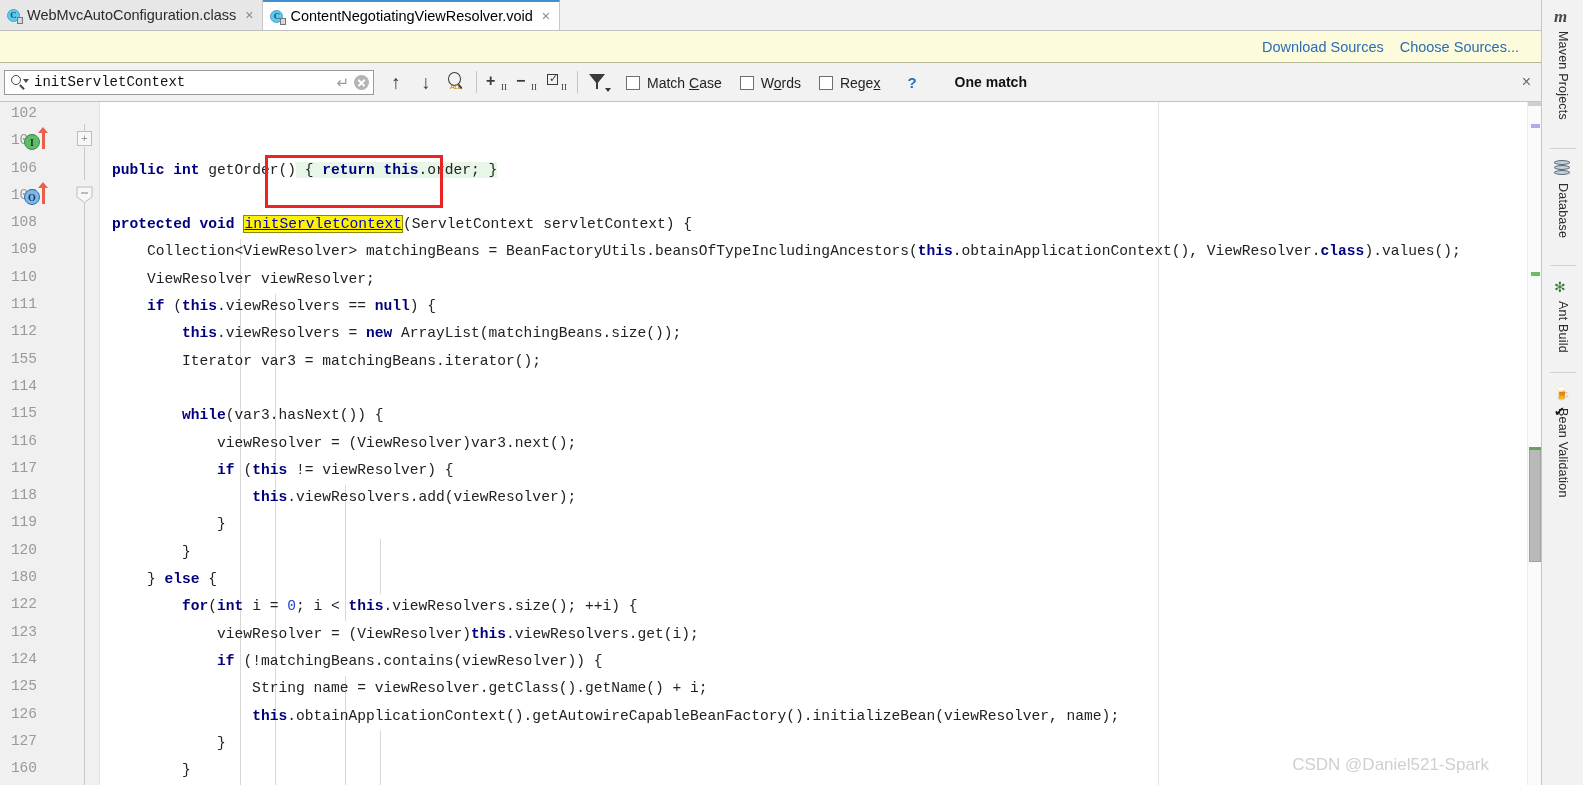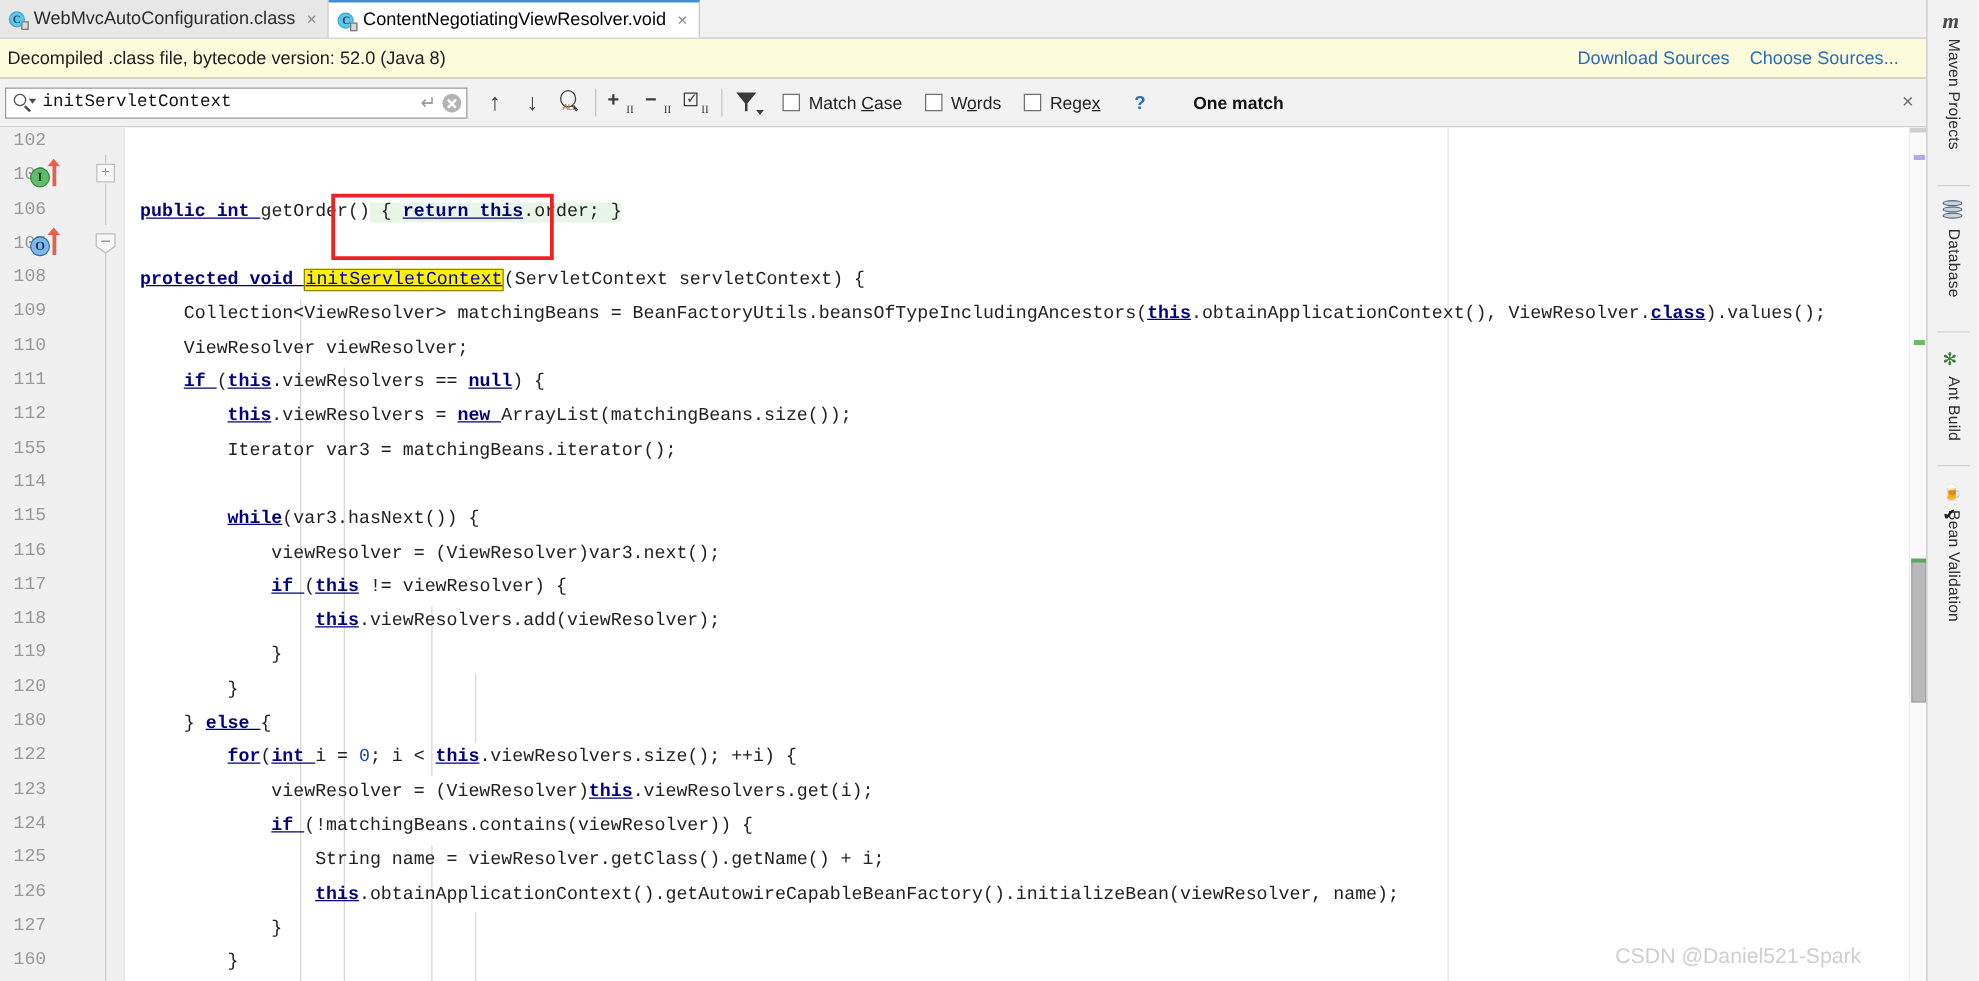--- a/index.html
+++ b/index.html
@@ -169,21 +169,21 @@
   }
   .filt .fstem {
     position: absolute; left: 12px; top: 13px; width: 2px; height: 6px; background: #3a3a3a;
   }
   .filt .fcaret {
     position: absolute; right: 1px; bottom: 2px;
     width: 0; height: 0; border-left: 3.5px solid transparent;
     border-right: 3.5px solid transparent; border-top: 4px solid #3a3a3a;
   }
 
-  .chk-group { display: flex; align-items: center; gap: 18px; margin-left: 13px; }
+  .chk-group { display: flex; align-items: flex-end; gap: 18px; margin-left: 13px; }
   .chk { display: flex; align-items: center; gap: 7px; cursor: pointer; font-size: 14px; color: #232323; }
   .chk .boxx {
     width: 14px; height: 14px; border: 1px solid #6f6f6f; background: #fff;
   }
   .chk u { text-decoration: underline; }
   .qmark { color: #2a6cb5; font-size: 15px; font-weight: bold; margin-left: 9px; cursor: pointer; }
   .matchtxt { font-size: 14px; font-weight: bold; color: #121212; margin-left: 38px; }
   .findclose {
     position: absolute; right: 10px; top: 50%; transform: translateY(-50%);
     color: #6a6a6a; font-size: 16px; cursor: pointer; line-height: 1;
@@ -243,21 +243,21 @@
   }
   .code {
     font-family: "Liberation Mono", monospace;
     font-size: 14.6px;
     line-height: 27.3px;
     white-space: pre;
     padding-left: 12px;
     color: #222222;
     position: relative;
   }
-  .code .k { color: #00007f; font-weight: bold; text-decoration: underline; }
+  .code .k { color: #00007f; font-weight: bold; }
   .code .n { color: #1a41c4; }
   .code .hl-green { background: #e7f6e7; }
   .indent-guide {
     position: absolute; width: 1px; background: #d8d8d8; top: 0;
   }
   .match-hl {
     background: #fff200; color: #0000c8; text-decoration: underline;
     border: 1px solid #8a8a00;
     padding: 0 0;
   }
@@ -347,21 +347,20 @@
           <span class="circ"></span>
           <span class="ltr">C</span>
           <span class="lockbox"></span>
         </span>
         <span class="tab-label">ContentNegotiatingViewResolver.void</span>
         <span class="tab-close">×</span>
       </div>
     </div>
 
     <div class="notif">
-      <span>Decompiled .class file, bytecode version: 52.0 (Java 8)</span>
       <span class="links">
         <a>Download Sources</a>
         <a>Choose Sources...</a>
       </span>
     </div>
 
     <div class="findbar">
       <div class="search-wrap">
         <span class="mag">
           <span class="ring"></span>

